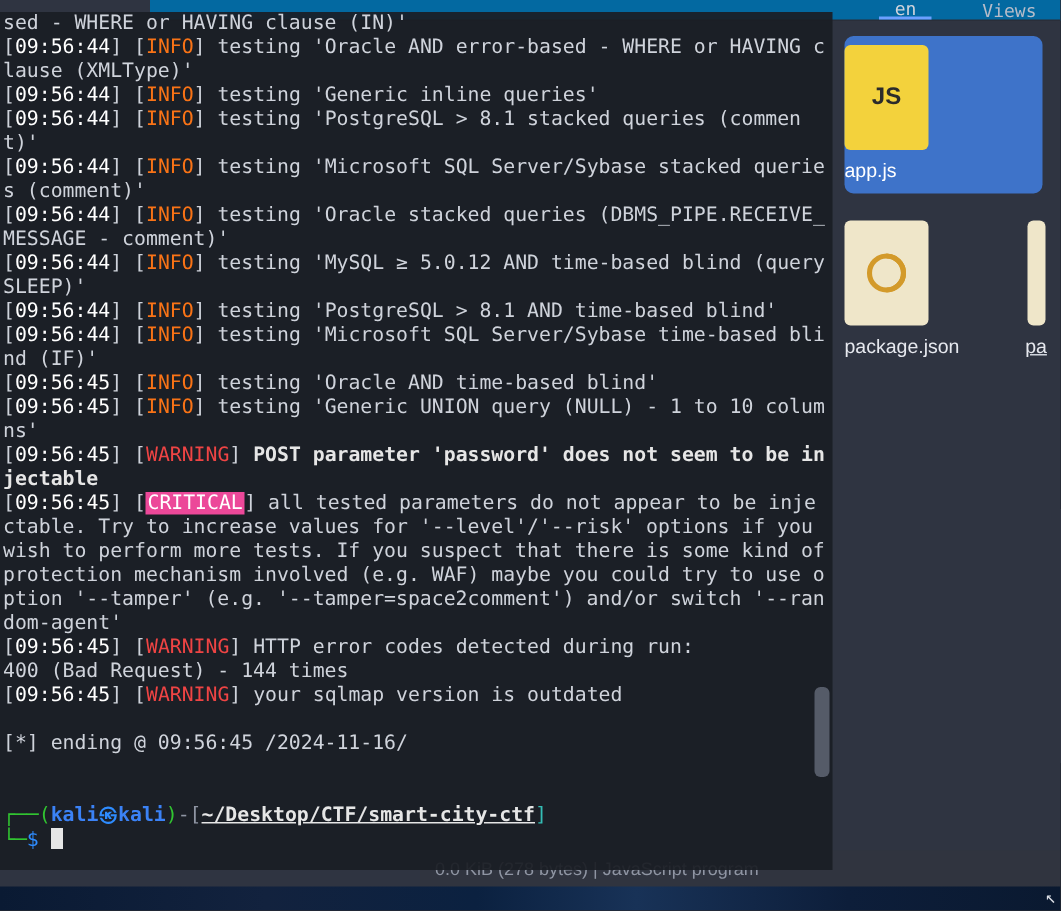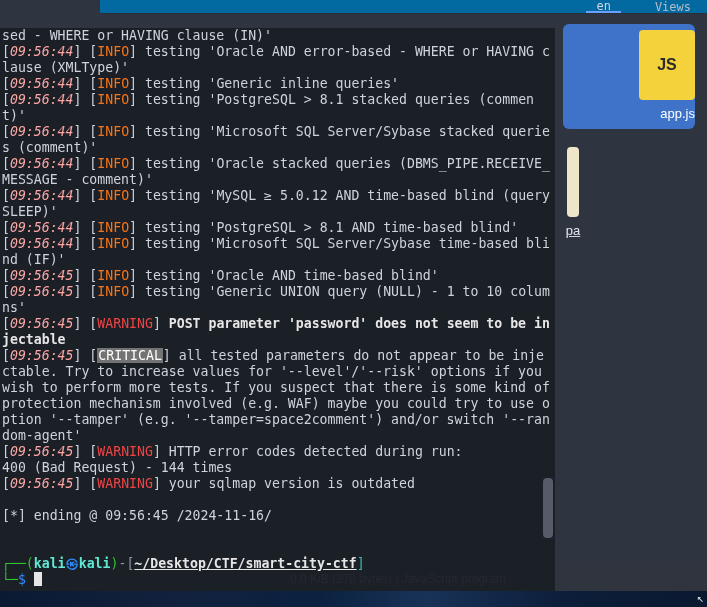--- a/index.html
+++ b/index.html
@@ -21,65 +21,65 @@
   .fm-tab { padding: 0 10px; color: #b6bcc9; height: 100%; display: flex; align-items: center; }
   .fm-tab.active { color: #d0d4dc; border-bottom: 2px solid #6aa0ff; }
 
   .fm-main {
     position: absolute; left: 555px; right: 0; top: 14px; bottom: 40px;
     background: #2f3441;
     padding: 10px 8px;
     display: flex; flex-direction: column; gap: 18px;
     color: #cfd3db; font-size: 12px;
   }
-  .file-tile { width: 132px; display: flex; flex-direction: column; align-items: flex-end; gap: 6px; }
+  .file-tile { width: 132px; display: flex; flex-direction: column; align-items: flex-start; gap: 6px; }
   .file-tile.selected { background: #3e73c9; border-radius: 6px; padding: 6px 0 8px; }
   .file-icon { width: 56px; height: 70px; border-radius: 4px; display: flex; align-items: center; justify-content: center; position: relative; }
   .file-icon.js { background: #f3d23c; }
   .file-icon.js::before { content: "JS"; font-weight: 700; color: #2b2b2b; font-size: 16px; font-family: sans-serif; }
   .file-icon.json { background: #efe6c9; }
   .file-icon.json svg { width: 34px; height: 34px; }
   .file-label { color: #e6e8ee; font-family: sans-serif; font-size: 13px; text-align: center; }
   .file-tile .file-label.sel { color: #fff; }
   .file-tile.cut { display:flex; flex-direction:column; align-items:center; gap:6px; }
 
   .fm-status {
     position: absolute; left: 280px; right: 0; bottom: 16px; height: 24px;
     background: #30343f; color: #8f95a3; font-size: 12px;
     display: flex; align-items: center; padding: 0 10px; gap: 8px;
     font-family: sans-serif;
   }
 
   
   .term-wrap {
-    position: absolute; left: 0; top: 28px; width: 555px; height: 572px;
+    position: absolute; left: 0; top: 8px; width: 555px; height: 572px;
     background: rgba(26,29,36,0.92);
     color: #cfd3db;
     font-size: 13.2px;
     line-height: 16px;
     padding: 0 4px 6px 2px;
     overflow: hidden;
   }
   .term-wrap .scrollbar {
     position: absolute; right: 2px; top: 450px; width: 10px; height: 60px;
     background: #555b68; border-radius: 4px;
   }
   .term {
     white-space: pre-wrap; word-break: break-all;
     letter-spacing: 0px;
   }
-  .ts   { color: #fca5a5; font-style: italic; }           
+  .ts   { color: #ffffff; }           
   .lvl-info { color: #f97316; }        
   .lvl-warn { color: #ef4444; }        
-  .lvl-crit { background: #737373; color: #fff; padding: 0 1px; }
+  .lvl-crit { background: #ec4899; color: #fff; padding: 0 1px; }
   .bold { font-weight: 700; color: #e6e6e6; }
   .br   { color: #cfd3db; }            
   .prompt-line { white-space: pre; }
   .p-paren { color: #31c431; }
-  .p-user  { color: #5eead4; font-weight: 600; }
+  .p-user  { color: #3b82f6; font-weight: 600; }
   .p-at    { color: #2e8cff; font-weight: 600; }
   .p-dash  { color: #8f95a3; }
   .p-brkt  { color: #8f95a3; }
   .p-path  { color: #e6e6e6; font-weight: 700; text-decoration: underline; }
   .p-close { color: #34bdb5; }
   .p-dollar{ color: #2e8cff; }
   .cursor  { display:inline-block; width:8px; height:14px; background:#e6e6e6; vertical-align: -2px; }
 
   
   .wall {
@@ -98,20 +98,29 @@
     <div class="fm-tab">Views</div>
   </div>
 
   <div class="fm-main">
     <div class="file-tile selected">
       <div class="file-icon js"></div>
       <div class="file-label sel">app.js</div>
     </div>
 
     <div style="display:flex; gap:10px; align-items:flex-start;">
+      <div class="file-tile">
+        <div class="file-icon json">
+          <svg viewBox="0 0 24 24" fill="none" stroke="#d39a2a" stroke-width="2.4">
+            <circle cx="12" cy="12" r="8"></circle>
+              <path d="M12 4 A8 8 0 0 1 12 20" fill="none"></path>
+          </svg>
+        </div>
+        <div class="file-label">package.json</div>
+      </div>
       <div class="file-tile cut" style="width:20px;text-decoration:underline;">
         <div class="file-icon json" style="width:12px"></div>
         <div class="file-label">pa</div>
       </div>
     </div>
   </div>
 
   <div class="fm-status">
     <span>0.0 KiB (278 bytes) | JavaScript program</span>
   </div>

